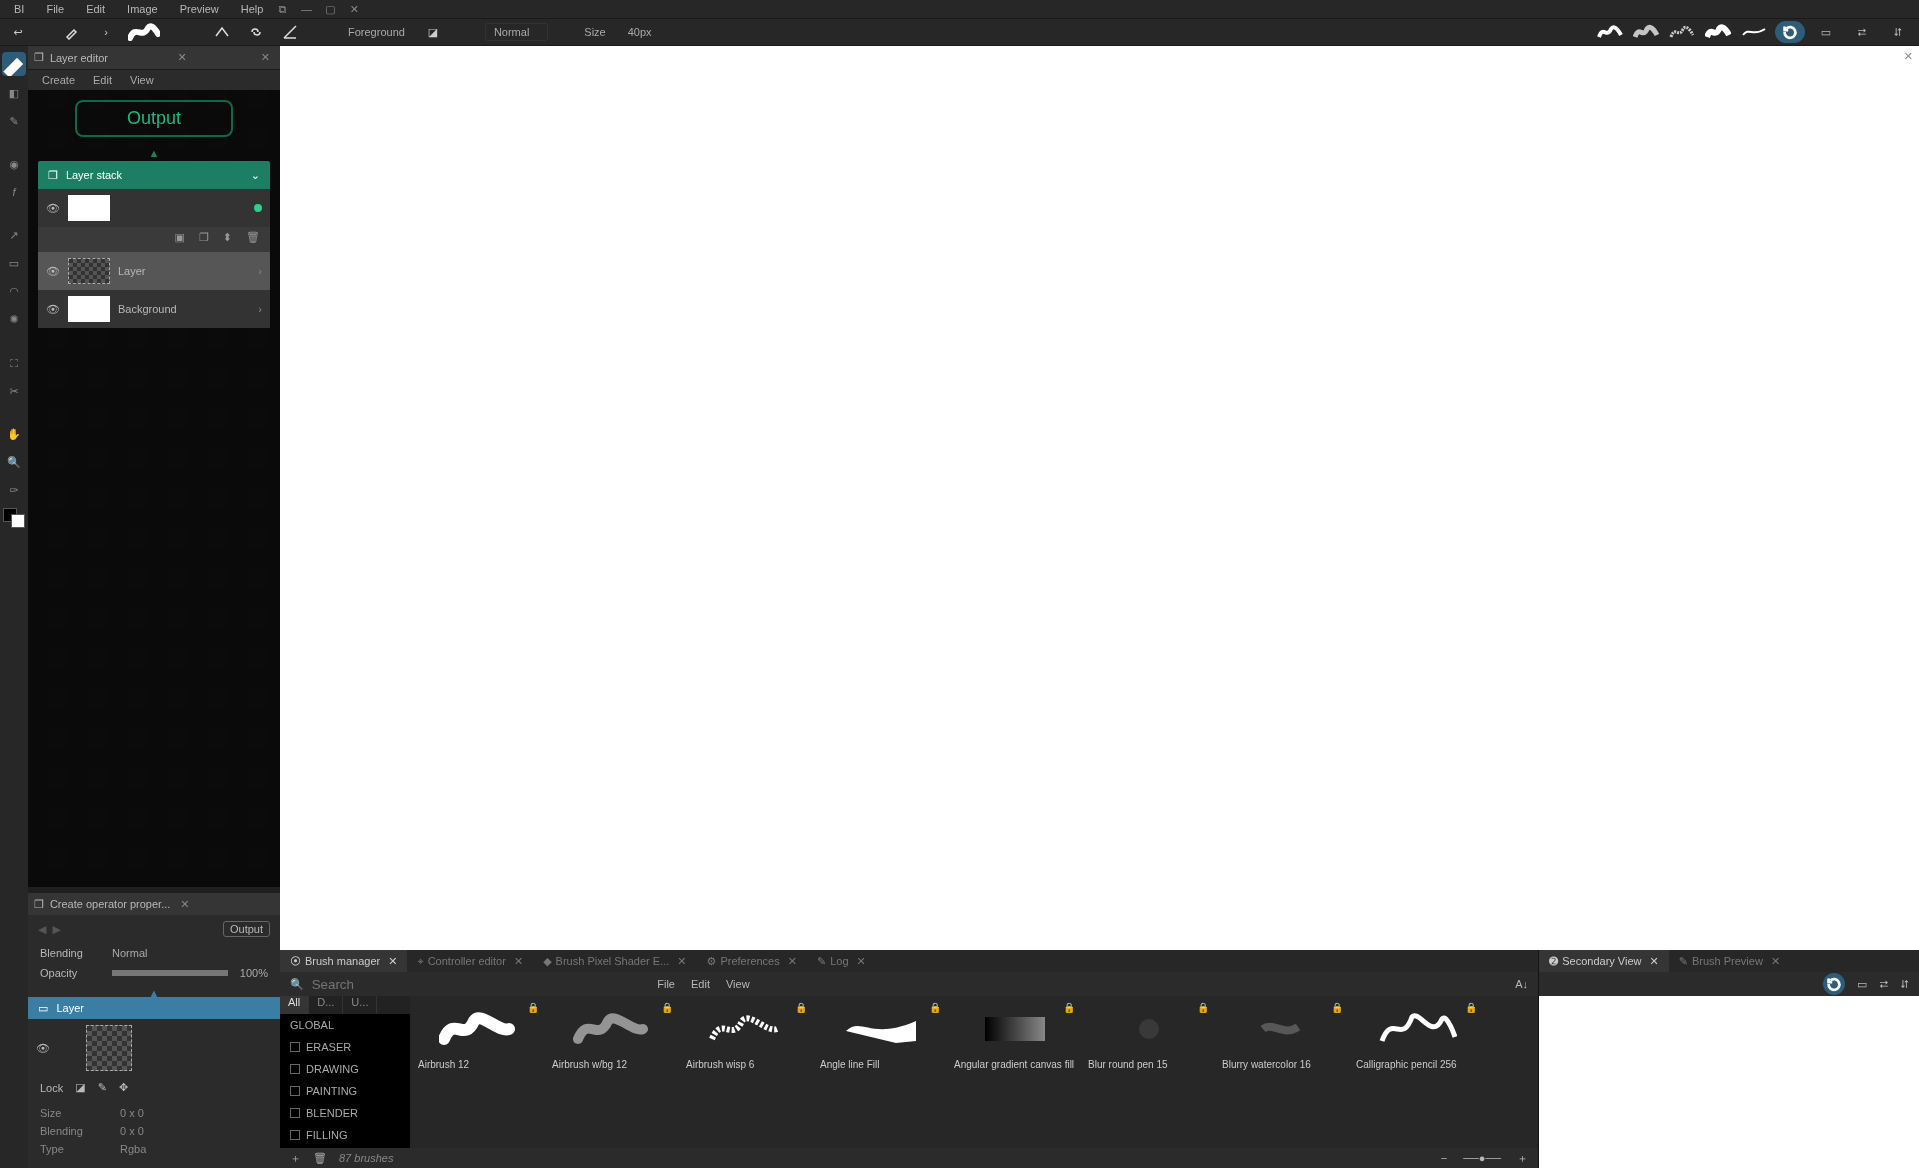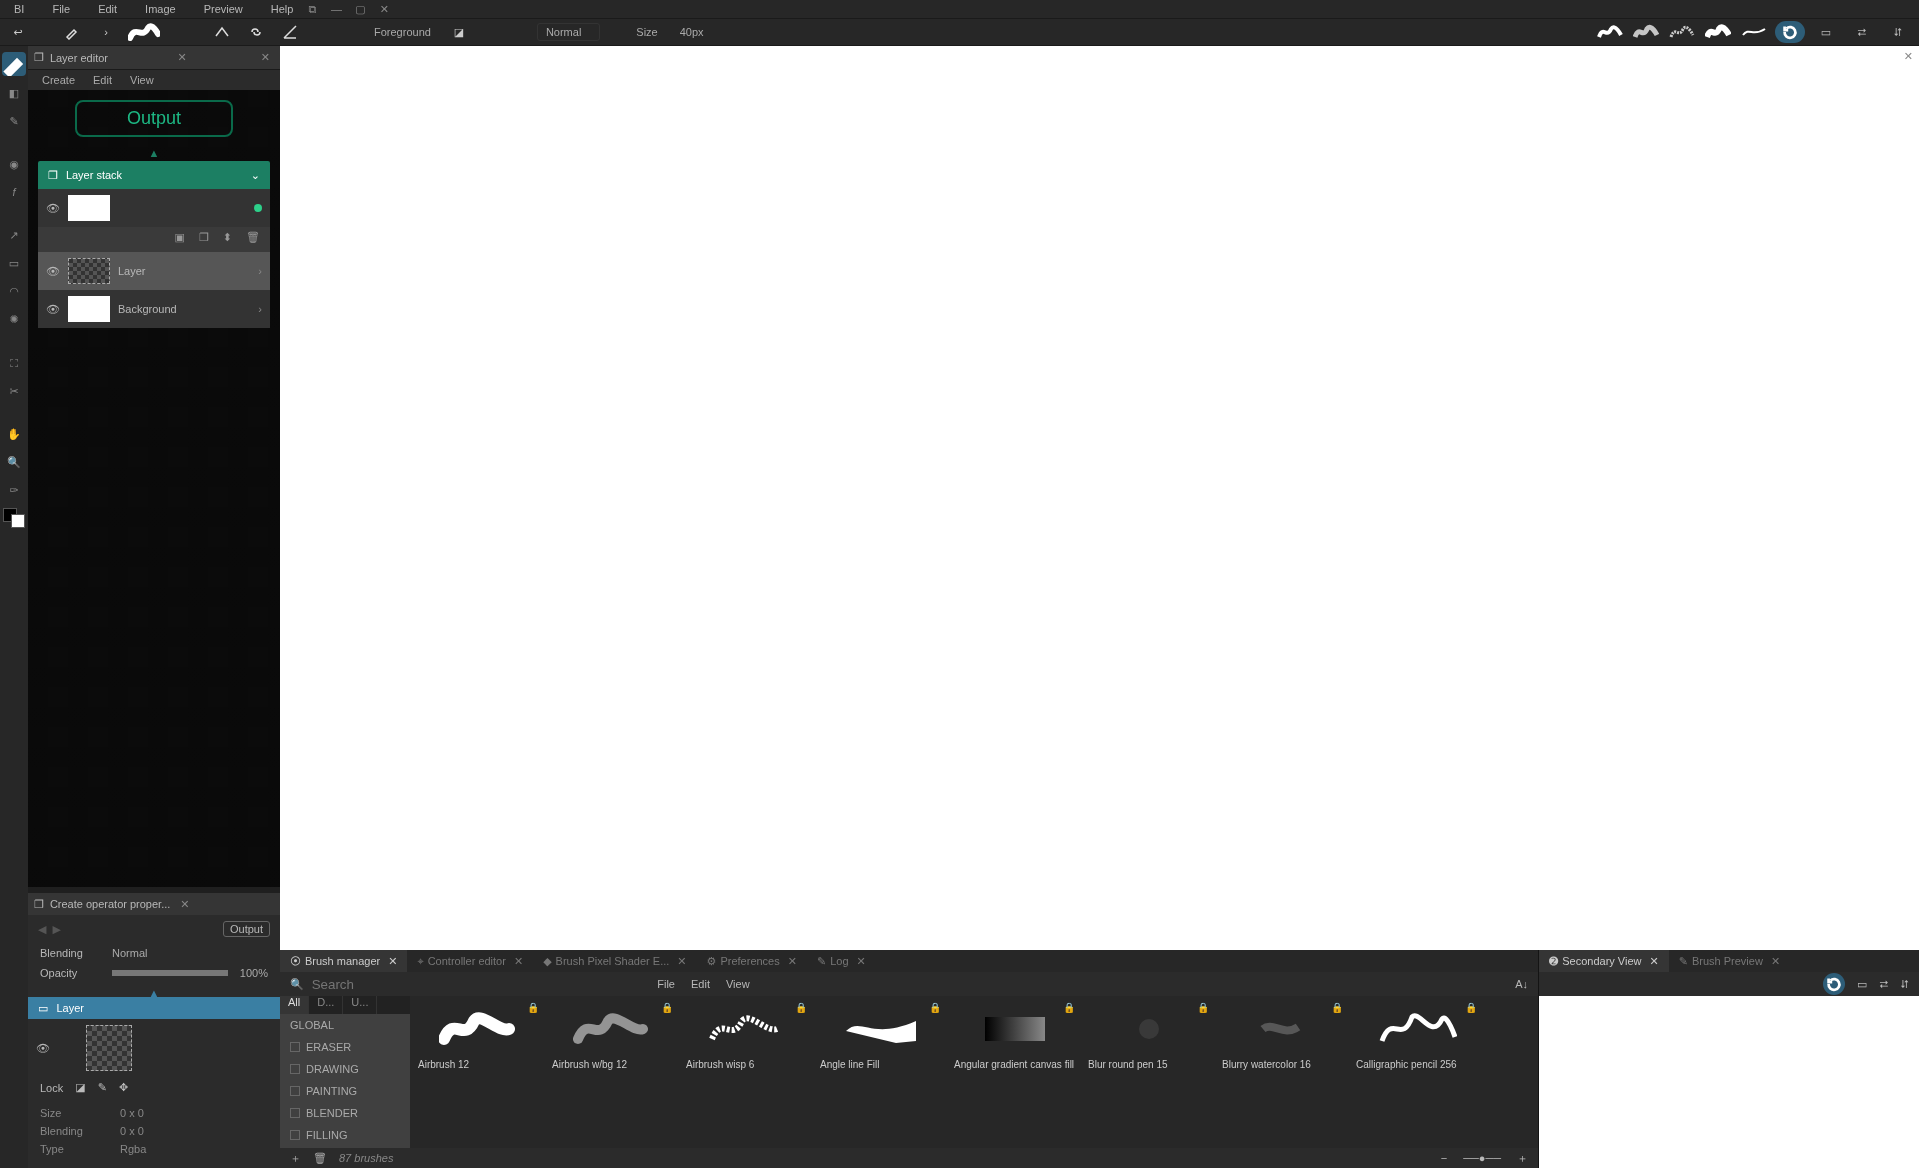--- a/index.html
+++ b/index.html
@@ -1,29 +1,29 @@
 <!DOCTYPE html>
 <html><head>
 <meta charset="utf-8">
 <style>
 * { margin: 0; padding: 0; box-sizing: border-box; font-family: -apple-system, "Segoe UI", sans-serif; }
 body { background:#272727; color:#b8b8b8; font-size:11px; overflow:hidden; width:1919px; height:1168px; }
 .topbar { height:18px; background:#272727; display:flex; align-items:center; padding:0 4px; }
-.topbar .menus { display:flex; gap:8px; }
+.topbar .menus { display:flex; gap:2px; }
 .topbar .menus span { padding:2px 10px; cursor:pointer; }
 .topbar .title { flex:1; text-align:center; color:#999; }
 .topbar .winbtns { display:flex; gap:6px; }
 .topbar .winbtns span { width:18px; text-align:center; color:#888; cursor:pointer; }
 
 .toolbar { height:28px; background:#272727; display:flex; align-items:center; border-top:1px solid #1a1a1a; border-bottom:1px solid #1a1a1a; padding:0 6px; gap:10px; }
 .tool-icon { width:24px; height:24px; display:flex; align-items:center; justify-content:center; cursor:pointer; color:#ccc; }
 .tool-icon svg { width:16px; height:16px; }
 .tool-swatch { width:32px; height:20px; display:flex; align-items:center; justify-content:center;}
 .tool-label { color:#aaa; padding:0 6px; }
-.tool-select { color:#aaa; padding:2px 6px; background:transparent;margin-left:26px; }
+.tool-select { color:#aaa; padding:2px 6px; background:transparent; }
 .tool-select.box { border:1px solid #333; border-radius:3px; padding:2px 18px 2px 8px; }
 .toolbar .spacer { flex:1; }
 .brush-presets { display:flex; gap:6px; align-items:center; }
 .brush-thumb { width:30px; height:22px; display:flex; align-items:center; justify-content:center; cursor:pointer; }
 .brush-thumb.sel { background:#2d5d78; border-radius:12px; }
 .brush-thumb svg { width:26px; height:18px; }
 
 .main { display:flex; height:calc(1168px - 18px - 28px); }
 .sidebar { width:28px; background:#272727; display:flex; flex-direction:column; align-items:center; padding-top:6px; gap:6px; }
 .sidebar .tbtn { width:24px; height:24px; display:flex; align-items:center; justify-content:center; cursor:pointer; color:#888; border-radius:4px; }
@@ -83,21 +83,21 @@
 .brush-mgr { flex:1; display:flex; flex-direction:column; border-right:1px solid #141414;}
 .tabs-row { height:22px; display:flex; align-items:center; background:#272727; }
 .tab { display:flex; align-items:center; gap:4px; padding:0 10px; height:100%; color:#777; cursor:pointer;}
 .tab.active { background:#353535; color:#ccc;}
 .tab .x{margin-left:4px;}
 .search-row { height:24px; display:flex; align-items:center; padding:0 10px; gap:8px; background:#2b2b2b;}
 .search-row input { background:transparent; border:none; color:#aaa; outline:none; width:120px;}
 .search-row .fev{display:flex;gap:16px;margin-left:auto;margin-right:540px;}
 .search-row .sort{margin-left:auto;cursor:pointer;}
 .bm-body { flex:1; display:flex; overflow:hidden;}
-.bm-side { width:130px; background:#404040; overflow:auto;}
+.bm-side { width:130px; background:#000000; overflow:auto;}
 .bm-cat-tabs{display:flex;height:18px;background:#222;}
 .bm-cat-tabs span{flex:0 0 auto;padding:0 8px;cursor:pointer;color:#888;border-right:1px solid #333;}
 .bm-cat-tabs span.active{background:#353535;color:#ddd;}
 .bm-cat{padding:5px 10px;cursor:pointer;color:#aaa;display:flex;gap:6px;align-items:center;}
 .bm-cat .sq{width:10px;height:10px;border:1px solid #666;}
 .bm-grid { flex:1; overflow:auto; display:flex; flex-wrap:wrap; align-content:flex-start; padding:4px; gap:4px;}
 .brush-card { width:130px; height:72px; position:relative; display:flex; flex-direction:column;}
 .brush-card .prev{flex:1;display:flex;align-items:center;justify-content:center;}
 .brush-card .prev svg{width:80px;height:36px;}
 .brush-card .nm{padding:2px 4px;color:#ccc;font-size:10px;}

